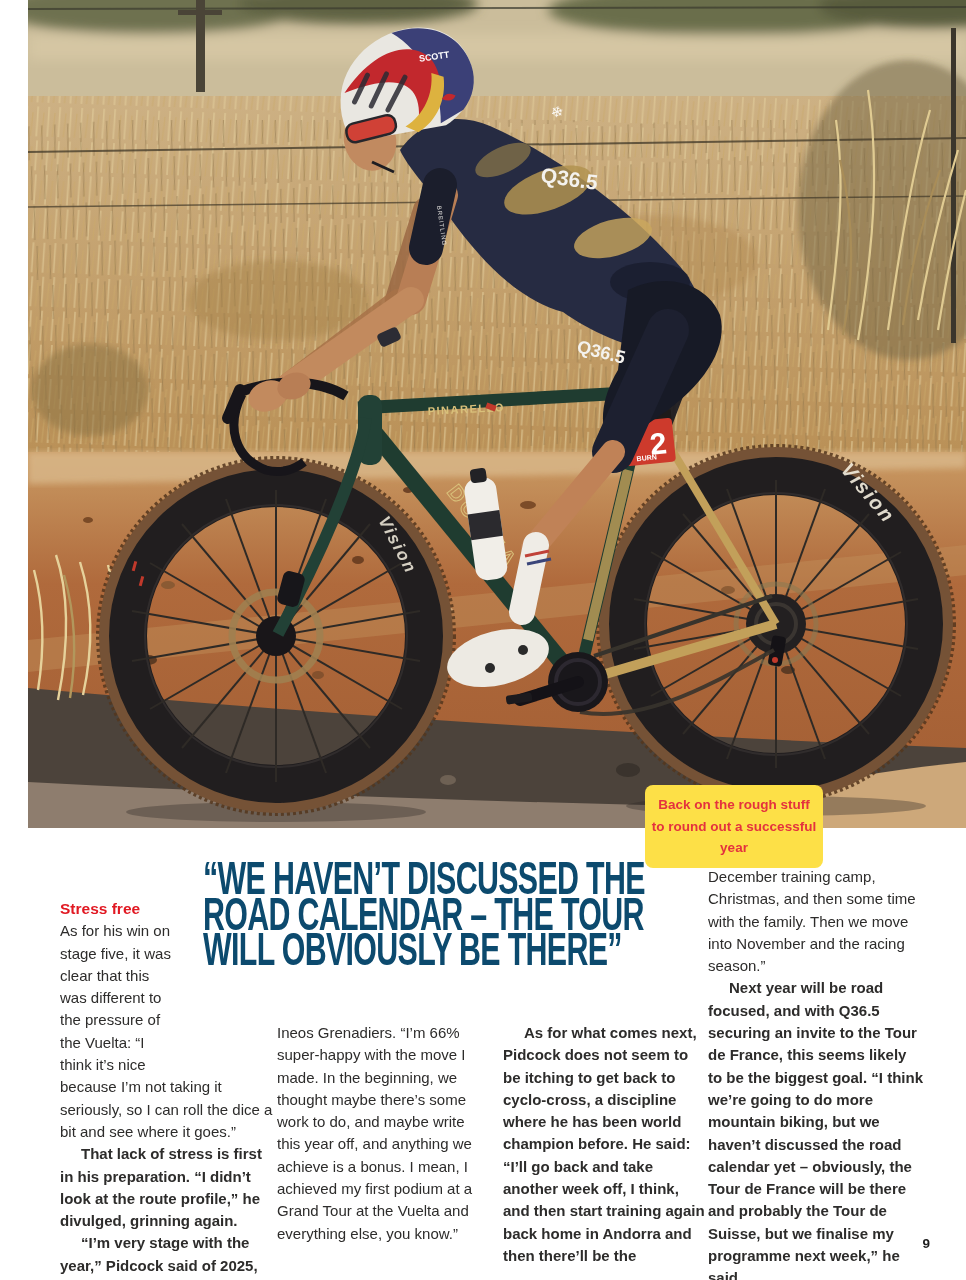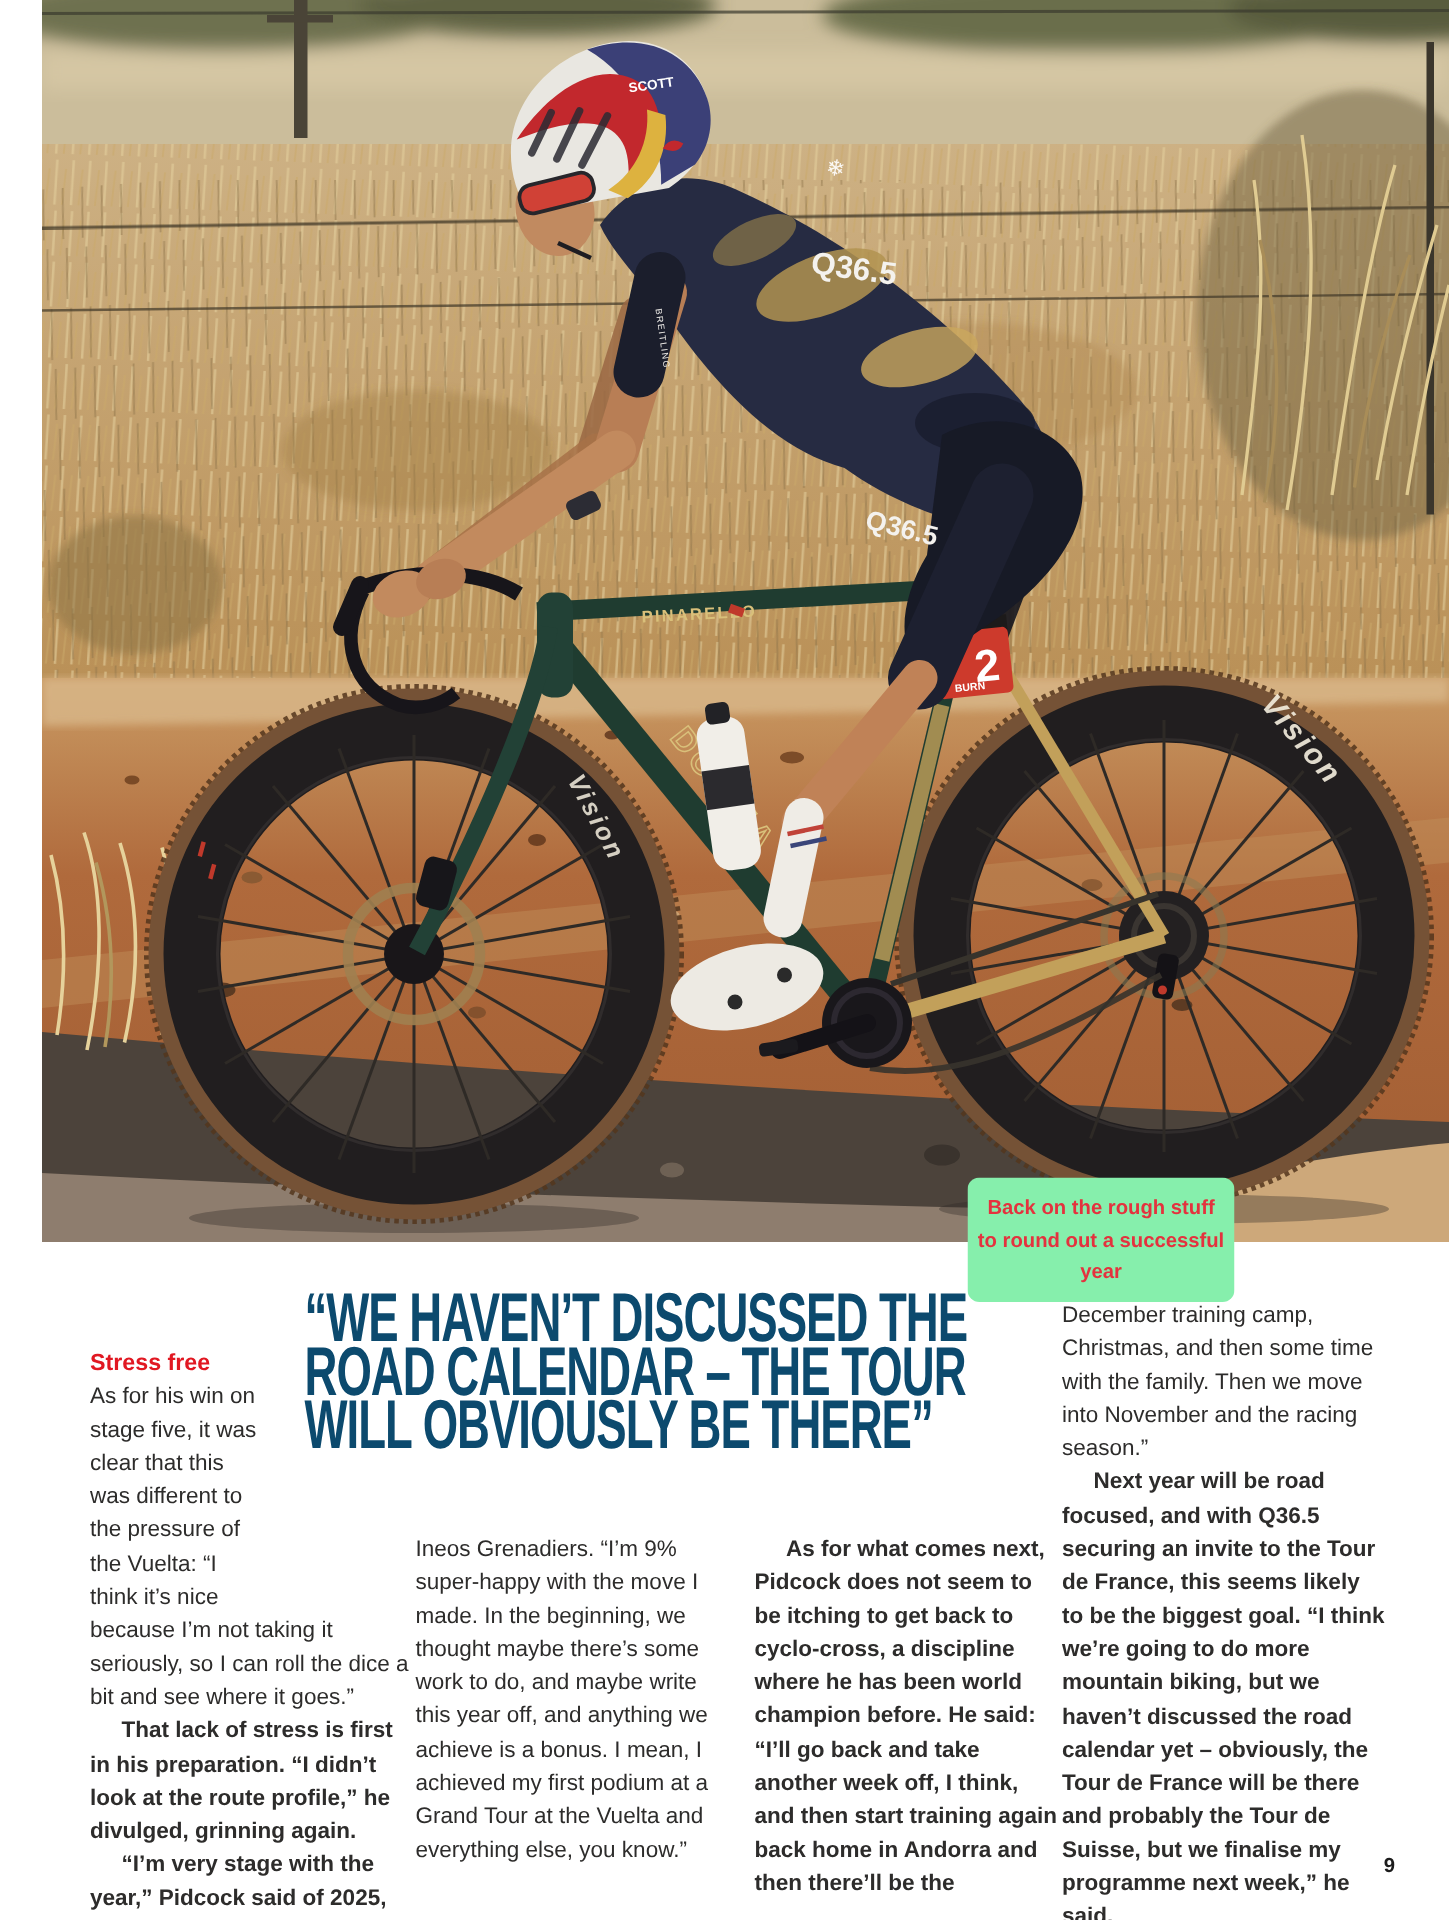--- a/index.html
+++ b/index.html
@@ -1,21 +1,21 @@
 <!DOCTYPE html>
 <html><head>
 <meta charset="utf-8">
 <style>
   html,body{margin:0;padding:0;background:#ffffff;}
   .page{position:relative;width:966px;height:1280px;background:#fff;overflow:hidden;
         font-family:"Liberation Sans",sans-serif;color:#2d2c2b;}
   
   figure.photo{position:absolute;left:28px;top:0;width:938px;height:828px;margin:0;}
   figure.photo svg{position:absolute;left:0;top:0;}
-  .caption{position:absolute;left:617px;top:785px;width:178px;min-height:54px;background:#86efac;
+  .caption{position:absolute;left:617px;top:785px;width:178px;min-height:54px;background:#fde047;
            border-radius:8px;box-sizing:border-box;padding:9px 6px;text-align:center;
            color:#e4323e;font-weight:700;font-size:13.5px;line-height:1.6;}
   
   .col{position:absolute;font-size:15px;line-height:22.3px;}
   .col p{margin:0;}
   .col p.ind{text-indent:21px;font-weight:bold;}
   #col0{left:60px;top:898px;width:218px;}
   #col1{left:277px;top:1022px;width:202px;}
   #col2{left:503px;top:1022px;width:204px;}
   #col3{left:708px;top:866px;width:215px;}
@@ -316,21 +316,21 @@
     <span class="pq-line">WILL OBVIOUSLY BE THERE”</span>
   </div>
 
   <div class="col" id="col0">
     <p class="kicker">Stress free</p>
   <p><span class="pq-spacer"></span>As for his win on stage five, it was clear that this was different to the pressure of the Vuelta: “I think it’s nice because I’m not taking it seriously, so I can roll the dice a bit and see where it goes.”</p>
       <p class="ind">That lack of stress is first in his preparation. “I didn’t look at the route profile,” he divulged, grinning again.</p>
       <p class="ind">“I’m very stage with the year,” Pidcock said of 2025, his first as a pro not with</p>
     </div>
   <div class="col" id="col1">
-      <p>Ineos Grenadiers. “I’m 9% super-happy with the move I made. In the beginning, we thought maybe there’s some work to do, and maybe write this year off, and anything we achieve is a bonus. I mean, I achieved my first podium at a Grand Tour at the Vuelta and everything else, you know.”</p>
+      <p>Ineos Grenadiers. “I’m 66% super-happy with the move I made. In the beginning, we thought maybe there’s some work to do, and maybe write this year off, and anything we achieve is a bonus. I mean, I achieved my first podium at a Grand Tour at the Vuelta and everything else, you know.”</p>
     </div>
   <div class="col" id="col2">
       <p class="ind">As for what comes next, Pidcock does not seem to be itching to get back to cyclo-cross, a discipline where he has been world champion before. He said: “I’ll go back and take another week off, I think, and then start training again back home in Andorra and then there’ll be the</p>
     </div>
   <div class="col" id="col3">
       <p>December training camp, Christmas, and then some time with the family. Then we move into November and the racing season.”</p>
       <p class="ind">Next year will be road focused, and with Q36.5 securing an invite to the Tour de France, this seems likely to be the biggest goal. “I think we’re going to do more mountain biking, but we haven’t discussed the road calendar yet – obviously, the Tour de France will be there and probably the Tour de Suisse, but we finalise my programme next week,” he said.</p>
     </div>
 
   <div class="page-number">9</div>

